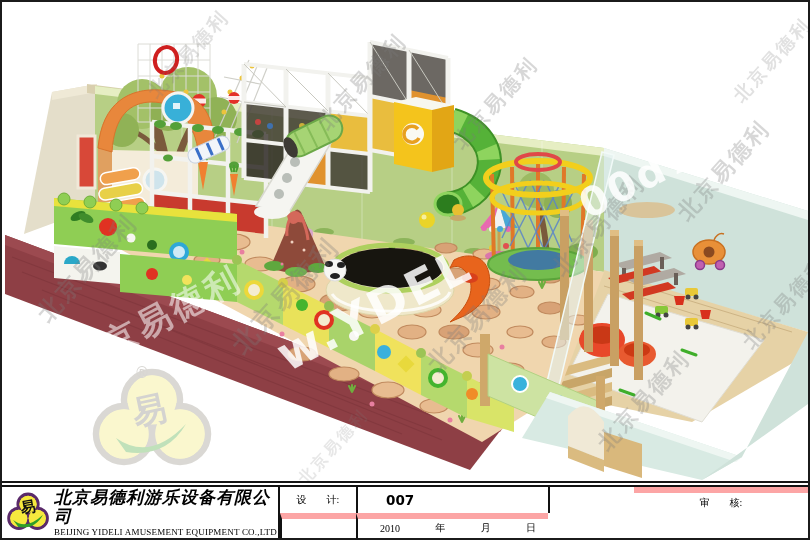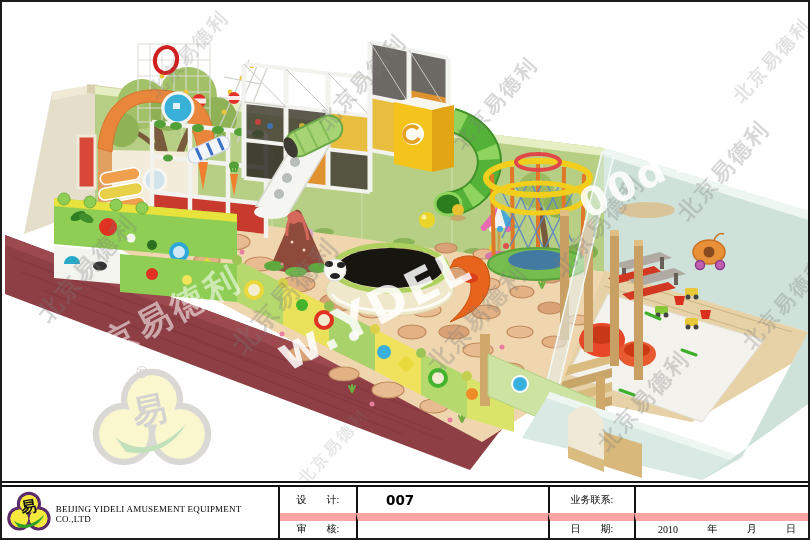--- a/index.html
+++ b/index.html
@@ -18,21 +18,21 @@
   .tb-company{width:278px;border-right:2px solid #111;display:flex;align-items:center;
       padding-left:5px;box-sizing:border-box;}
   .tb-names{margin-left:5px;display:flex;flex-direction:column;justify-content:center;}
   .tb-cn{font-family:"DejaVu Serif",serif;font-weight:bold;font-style:italic;
       font-size:17px;color:#000;letter-spacing:1px;line-height:1.1;}
   .tb-en{font-family:"Liberation Serif",serif;font-size:9px;color:#000;letter-spacing:0.2px;margin-top:2px;}
   .tb-grid{flex:1;display:grid;grid-template-columns:76px 192px 86px 1fr;grid-template-rows:1fr 1fr;}
   .tb-cell{display:flex;align-items:center;justify-content:center;box-sizing:border-box;
       font-family:"Liberation Serif",serif;font-weight:400;font-size:10px;color:#000;}
   .tb-cell.vline{border-left:2px solid #111;}
-  .tb-cell.hline2{border-top:8px solid #fca5a5;}
+  .tb-cell.hline2{border-top:6px solid #fca5a5;}
   .tb-val{justify-content:flex-start;padding-left:28px;font-family:"DejaVu Sans",sans-serif;
       font-weight:600;font-size:13.5px;}
   .tb-date{justify-content:space-between;padding:0 12px 0 22px;}
 </style>
 </head>
 <body>
 
 <div class="page">
 
   <div class="drawing">
@@ -588,31 +588,30 @@
         <circle cx="24" cy="16" r="11.5" fill="#f6e93e" stroke="#5a2a6a" stroke-width="3.5"></circle>
         <circle cx="13.5" cy="32" r="11.5" fill="#f6e93e" stroke="#5a2a6a" stroke-width="3.5"></circle>
         <circle cx="34.5" cy="32" r="11.5" fill="#f6e93e" stroke="#5a2a6a" stroke-width="3.5"></circle>
         <circle cx="24" cy="16" r="9.8" fill="#f6e93e"></circle>
           <circle cx="13.5" cy="32" r="9.8" fill="#f6e93e"></circle>
         <circle cx="34.5" cy="32" r="9.8" fill="#f6e93e"></circle>
         <path d="M7,34 Q22,46 41,28 Q32,45 13,42 Z" fill="#2f9e28"></path>
         <text x="24" y="25" font-size="17" font-weight="bold" fill="#111" text-anchor="middle" transform="rotate(-10 24 20)" font-family="DejaVu Serif,serif">易</text>
       </svg>
       <div class="tb-names">
+        <div class="tb-cn">北京易德利游乐设备有限公司</div>
         <div class="tb-en">BEIJING YIDELI AMUSEMENT EQUIPMENT CO.,LTD</div>
       </div>
     </div>
     <div class="tb-grid">
       <div class="tb-cell">设　　计:</div>
       <div class="tb-cell tb-val vline">007</div>
-      <div class="tb-cell vline">业务联系:</div>
       <div class="tb-cell vline"></div>
       <div class="tb-cell hline2">审　　核:</div>
       <div class="tb-cell tb-val vline hline2"></div>
-      <div class="tb-cell vline hline2">日　　期:</div>
       <div class="tb-cell tb-date vline hline2">
         <span>2010</span>
         <span>年</span>
         <span>月</span>
         <span>日</span>
       </div>
     </div>
   </div>
 </div>
 

